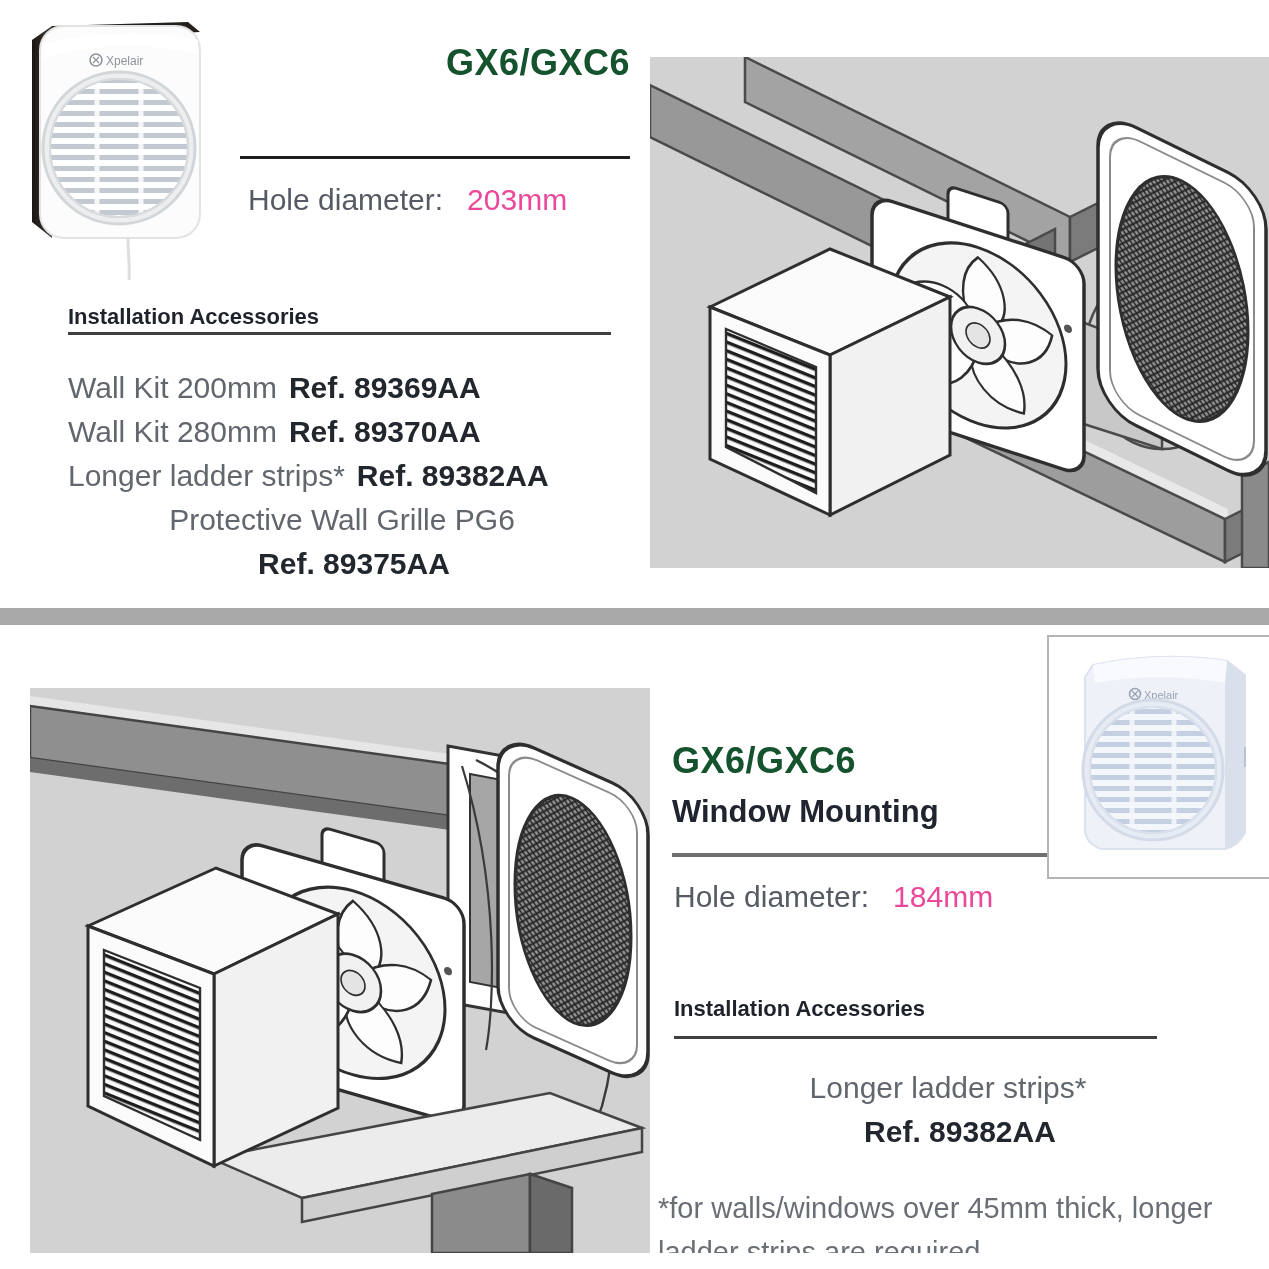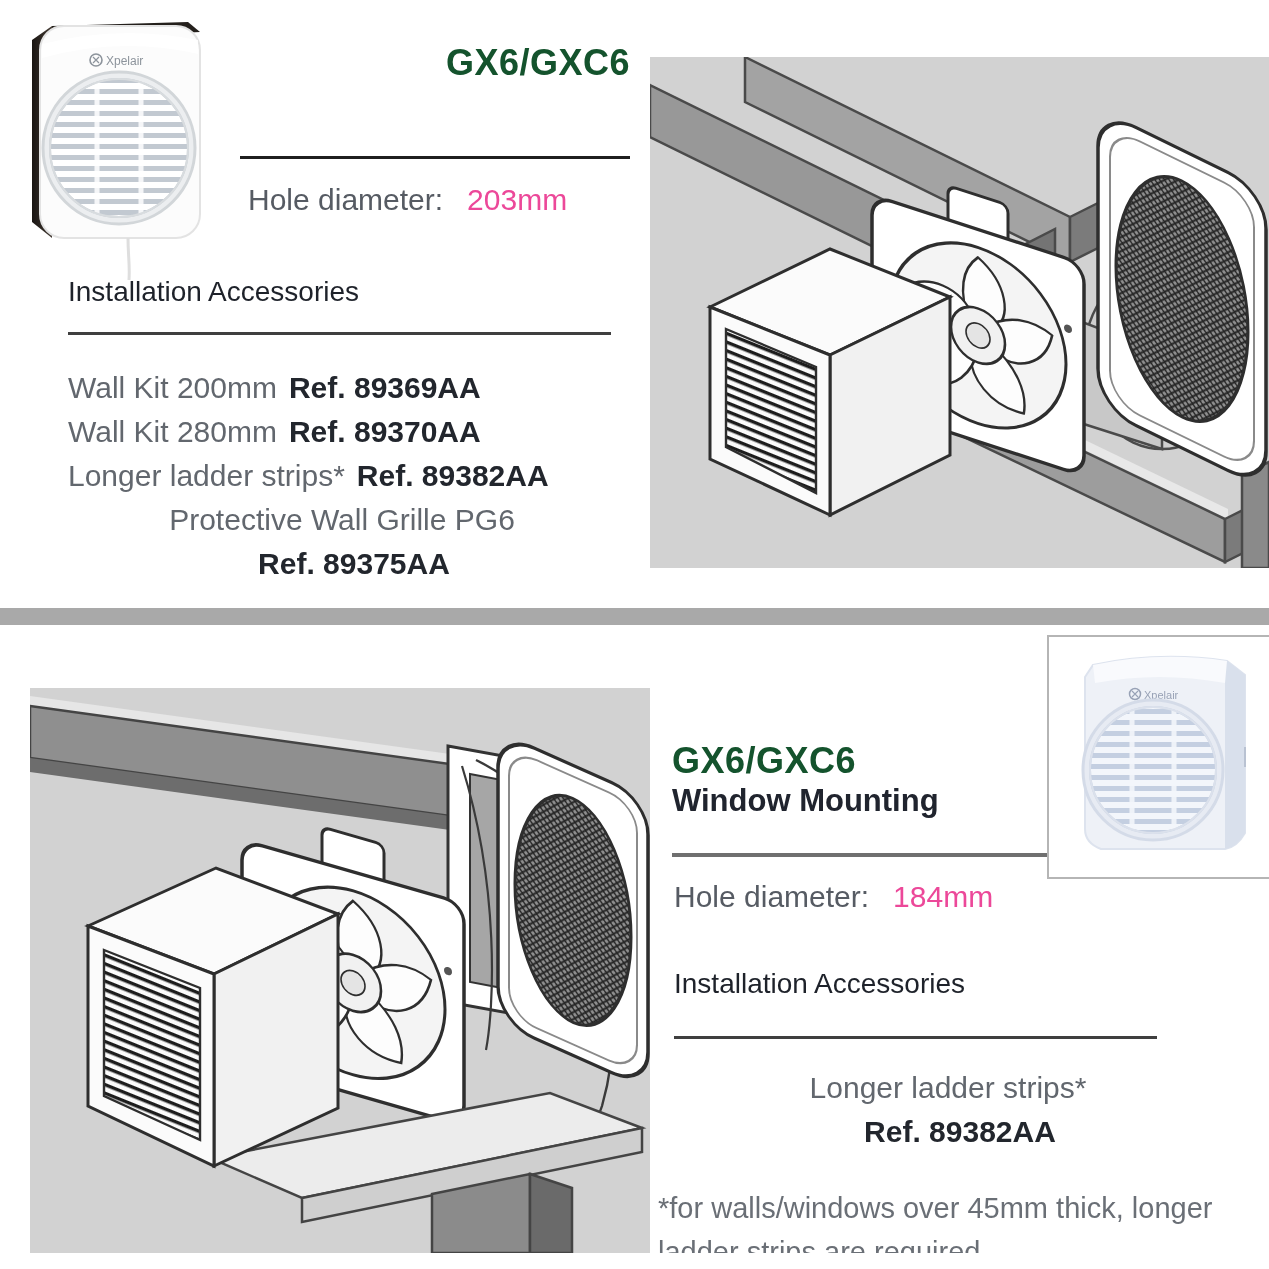--- a/index.html
+++ b/index.html
@@ -9,21 +9,21 @@
   }
   .abs{position:absolute;}
   
   .model-title{font-size:36px;font-weight:700;color:#14532d;letter-spacing:.5px;}
   .mount-title{font-size:31px;font-weight:700;color:#20242e;}
   .rule-dark{background:#1f1f1f;height:3px;}
   .rule-gray{background:#6f6f6f;height:3px;}
   .rule-mid{background:#3f3f3f;height:3px;}
   .hole-line{font-size:30px;color:#565b63;display:flex;gap:24px;white-space:nowrap;}
   .hole-line .val{color:#ec4899;}
-  .acc-head{font-size:28px;font-weight:400;color:#1e222a;}
+  .acc-head{font-size:22px;font-weight:700;color:#1e222a;margin-top:28px;}
   .acc-row{font-size:30px;line-height:44px;color:#62676e;white-space:nowrap;}
   .acc-name{margin-right:12px;}
   .acc-ref{font-weight:700;color:#22262d;}
   .acc-row.stacked{white-space:normal;text-align:center;}
   .acc-row.stacked .acc-ref{display:block;margin-left:12px;}
   .footnote{font-size:29px;line-height:44px;color:#6a6f76;}
   .title-block{text-align:right;}
   .title-block .mount-title{margin-top:24px;}
   
   .photo-box{border:2px solid #b5b5b5;background:#ffffff;overflow:hidden;}
@@ -254,21 +254,21 @@
         <circle cx="104" cy="133" r="63" fill="url(#louvBlue)" stroke="#c9d2e2" stroke-width="2"></circle>
         <path d="M83 73 L83 193 M125 73 L125 193" stroke="#f3f6fb" stroke-width="5" opacity="0.9"></path>
         <circle cx="104" cy="133" r="63" fill="none" stroke="#dbe1ec" stroke-width="2"></circle>
       </g>
       <path d="M196 110 L196 130" stroke="#b9c2d2" stroke-width="2"></path>
     </svg>
   </div>
 
   <div class="abs" style="left:672px;top:740px;">
     <div class="model-title">GX6/GXC6</div>
-    <div class="mount-title" style="margin-top:1px;">Window Mounting</div>
+    <div class="mount-title" style="margin-top:12px;">Window Mounting</div>
   </div>
   <div class="abs rule-gray" style="left:672px;top:853px;width:375px;height:4px;"></div>
 
   <div class="abs hole-line" style="left:674px;top:880px;">
     <span>Hole diameter:</span>
     <span class="val">184mm</span>
   </div>
 
   <div class="abs acc-head" style="left:674px;top:968px;">Installation Accessories</div>
   <div class="abs rule-mid" style="left:674px;top:1036px;width:483px;"></div>

